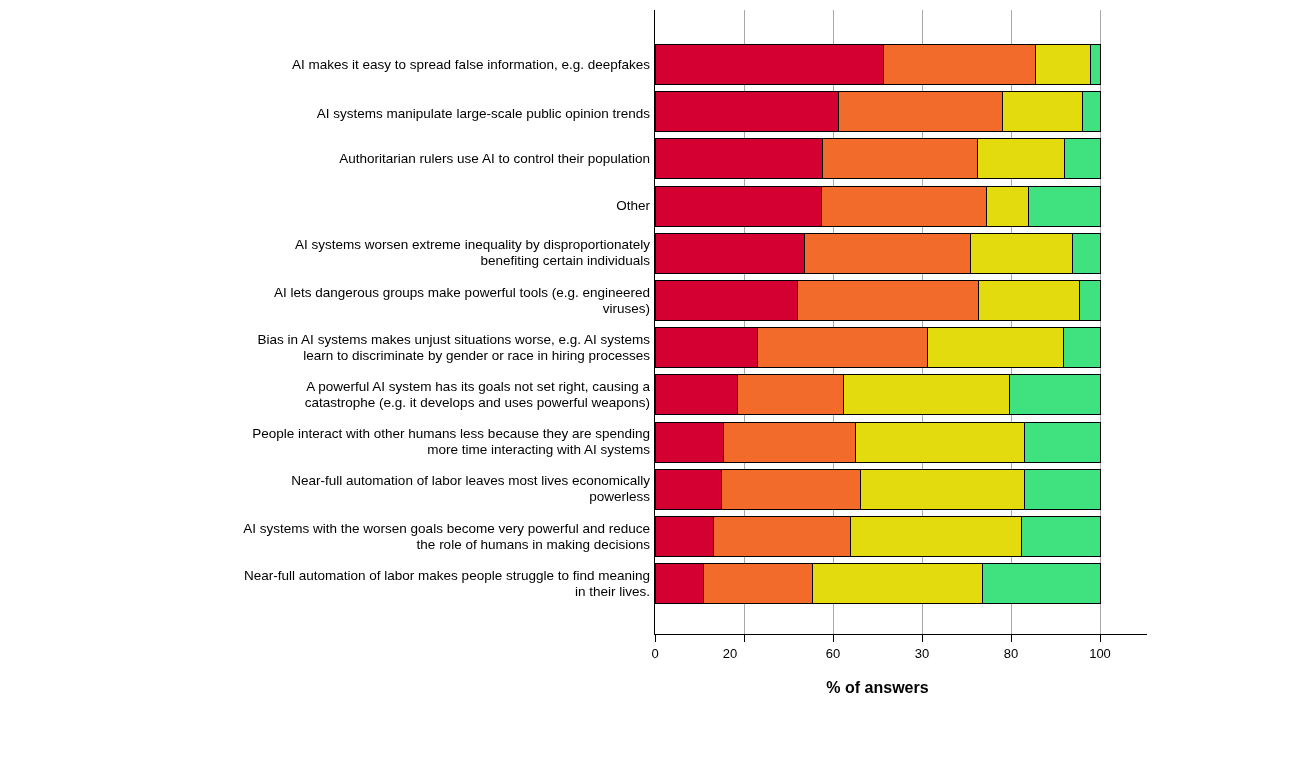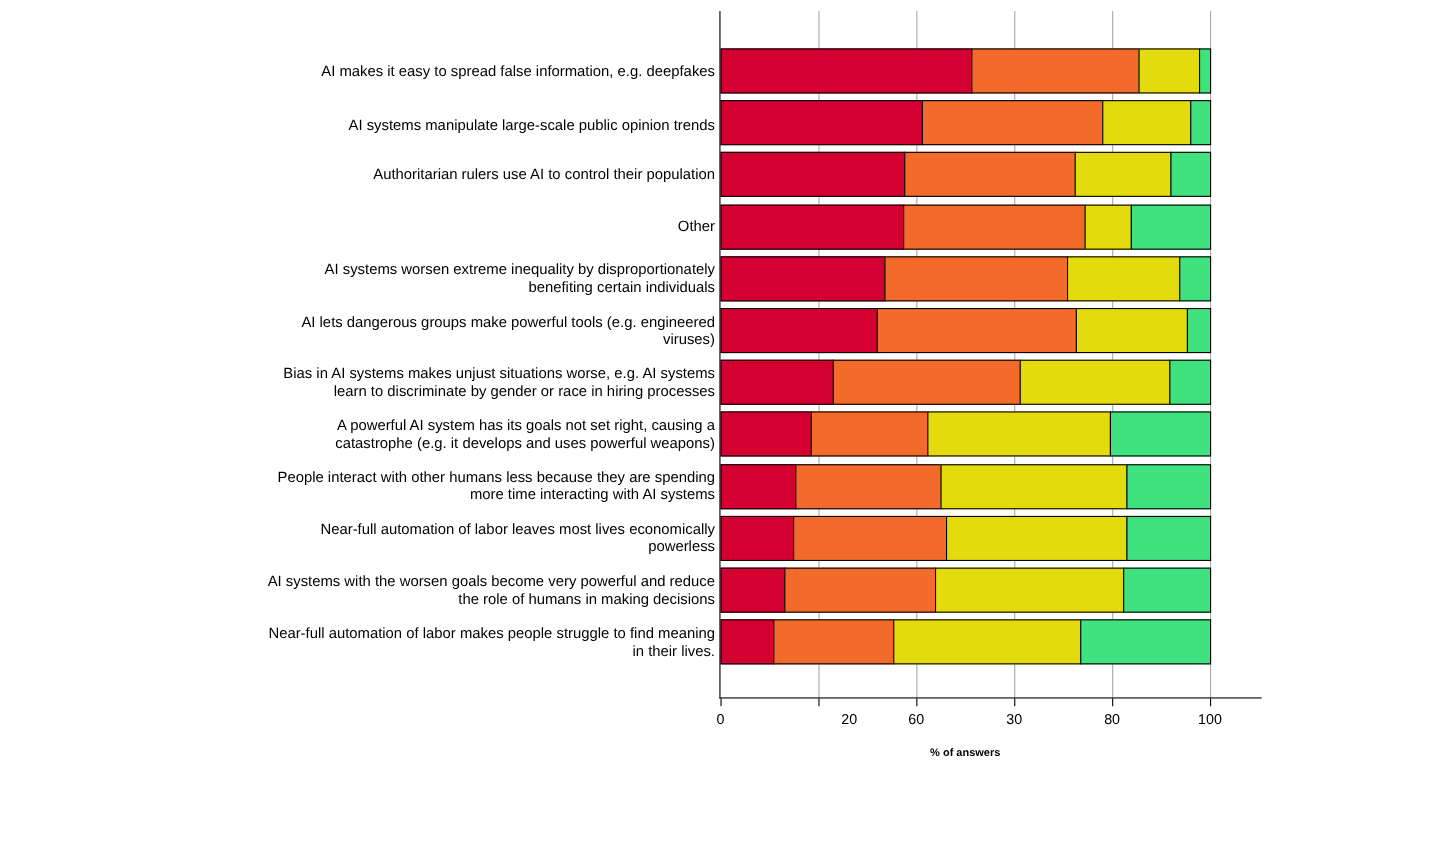--- a/index.html
+++ b/index.html
@@ -43,21 +43,21 @@
     font-size:13px;
     color:#000;
     transform:translateX(-50%);
     white-space:nowrap;
   }
   .xaxis-title{
     position:absolute;
     left:655px; top:679px;
     width:445px;
     text-align:center;
-    font-size:10px;
+    font-size:16px;
     font-weight:bold;
   }
 
   
   .bar-row{
     position:absolute;
     left:0;
     height:41px;
     width:445px;
   }
@@ -124,21 +124,21 @@
   <div class="axis-line-x"></div>
 
   <div class="tickmark" style="left:655px;"></div>
   <div class="tickmark" style="left:744px;"></div>
   <div class="tickmark" style="left:833px;"></div>
   <div class="tickmark" style="left:922px;"></div>
   <div class="tickmark" style="left:1011px;"></div>
   <div class="tickmark" style="left:1100px;"></div>
 
   <div class="ticklabel" style="left:655px;">0</div>
-  <div class="ticklabel" style="left:772px;">20</div>
+  <div class="ticklabel" style="left:730px;">20</div>
   <div class="ticklabel" style="left:833px;">60</div>
   <div class="ticklabel" style="left:922px;">30</div>
   <div class="ticklabel" style="left:1011px;">80</div>
   <div class="ticklabel" style="left:1100px;">100</div>
 
   <div class="xaxis-title">% of answers</div>
 
   <div id="bars-layer">
       <div class="bar-row" style="left: 655px; top: 44px;">
         <div class="bar-track">

